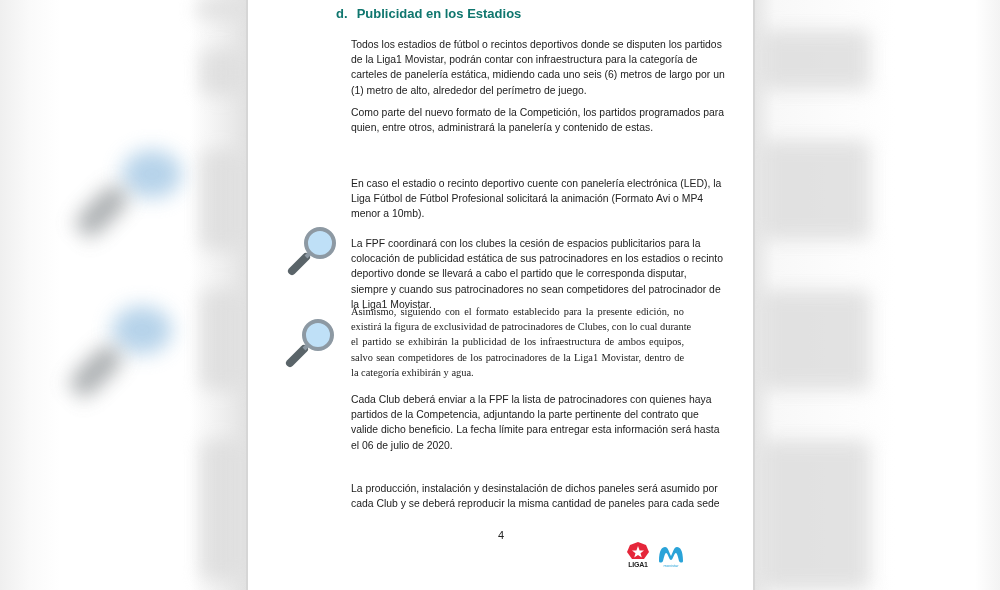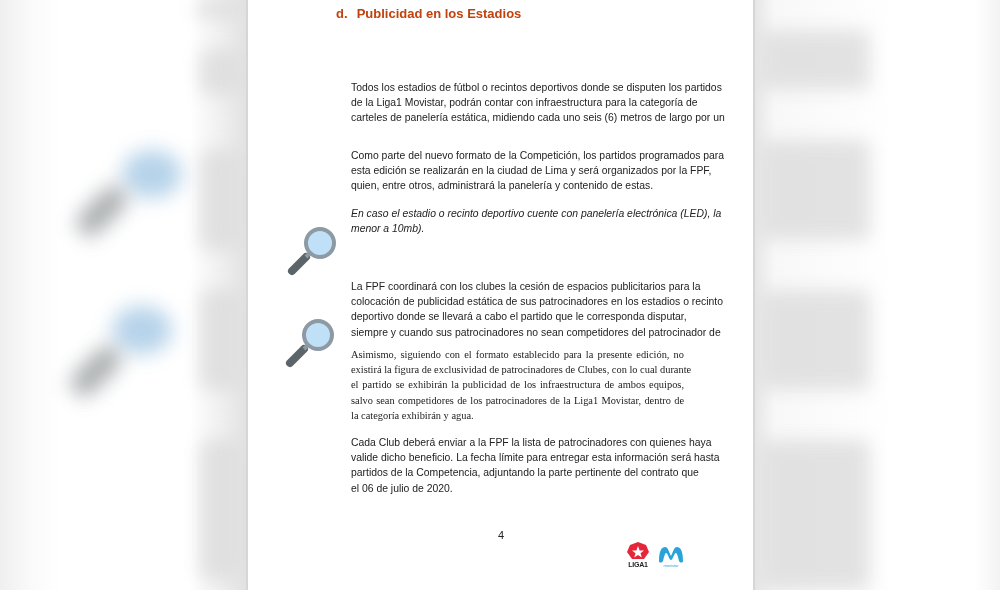--- a/index.html
+++ b/index.html
@@ -32,30 +32,29 @@
     }
     .page {
       position: absolute; left: 246px; top: 0; width: 509px; height: 590px;
       background: #ffffff;
       border-left: 2px solid #d6d6d6;
       border-right: 2px solid #d6d6d6;
       box-sizing: border-box;
     }
     .heading {
       position: absolute; left: 88px; top: 6px;
-      font-size: 13px; font-weight: bold; color: #c2410c;
+      font-size: 13px; font-weight: bold; color: #0f766e;
       font-family: "Liberation Sans", sans-serif;
     }
     .heading .letter { display: inline-block; width: 17px; }
     .body-text {
       position: absolute; left: 103px; width: 333px;
       font-size: 10.4px; line-height: 15.2px; color: #222;
       text-align: justify;
       font-family: "Liberation Sans", sans-serif;
-      margin-top: 43px;
     }
     .body-text .line { display: block; white-space: nowrap; text-align: justify; text-align-last: justify; }
     .body-text .line.last { text-align-last: left; }
     .magnifier { position: absolute; width: 54px; height: 54px; }
     .page-number {
       position: absolute; left: 250px; top: 529px; font-size: 11px; color: #222;
       font-family: "Liberation Sans", sans-serif;
     }
     .logo-liga1 { position: absolute; left: 378px; top: 541px; width: 24px; height: 32px; }
     .logo-liga1-text {
@@ -92,55 +91,61 @@
 <div class="page">
   <div class="heading">
     <span class="letter">d.</span>
     <span>Publicidad en los Estadios</span>
   </div>
 
   <div class="body-text" style="top:37px;">
     <span class="line">Todos los estadios de fútbol o recintos deportivos donde se disputen los partidos</span>
     <span class="line">de la Liga1 Movistar, podrán contar con infraestructura para la categoría de</span>
     <span class="line">carteles de panelería estática, midiendo cada uno seis (6) metros de largo por un</span>
+    <span class="line last">(1) metro de alto, alrededor del perímetro de juego.</span>
   </div>
 
   <div class="body-text" style="top:105px;">
     <span class="line">Como parte del nuevo formato de la Competición, los partidos programados para</span>
-    <span class="line">esta edición se realizarán en la ciudad de Lima y será organizados por la FPF,</span>
     <span class="line last">quien, entre otros, administrará la panelería y contenido de estas.</span>
   </div>
 
-  <div class="body-text" style="top:163px;font-style:italic;">
+  <div class="body-text" style="top:176px;">
     <span class="line">En caso el estadio o recinto deportivo cuente con panelería electrónica (LED), la</span>
+    <span class="line">Liga Fútbol de Fútbol Profesional solicitará la animación (Formato Avi o MP4</span>
     <span class="line last">menor a 10mb).</span>
   </div>
 
   <div class="body-text" style="top:236px;">
     <span class="line">La FPF coordinará con los clubes la cesión de espacios publicitarios para la</span>
     <span class="line">colocación de publicidad estática de sus patrocinadores en los estadios o recinto</span>
     <span class="line">deportivo donde se llevará a cabo el partido que le corresponda disputar,</span>
     <span class="line">siempre y cuando sus patrocinadores no sean competidores del patrocinador de</span>
+    <span class="line last">la Liga1 Movistar.</span>
   </div>
 
   <div class="body-text" style="top:304px;font-family:Liberation Serif, serif;">
     <span class="line">Asimismo, siguiendo con el formato establecido para la presente edición, no</span>
     <span class="line">existirá la figura de exclusividad de patrocinadores de Clubes, con lo cual durante</span>
     <span class="line">el partido se exhibirán la publicidad de los infraestructura de ambos equipos,</span>
     <span class="line">salvo sean competidores de los patrocinadores de la Liga1 Movistar, dentro de</span>
     <span class="line last">la categoría exhibirán y agua.</span>
   </div>
 
   <div class="body-text" style="top:392px;">
     <span class="line">Cada Club deberá enviar a la FPF la lista de patrocinadores con quienes haya</span>
+    <span class="line">partidos de la Competencia, adjuntando la parte pertinente del contrato que</span>
     <span class="line">valide dicho beneficio.  La fecha límite para entregar esta información será hasta</span>
-    <span class="line">partidos de la Competencia, adjuntando la parte pertinente del contrato que</span>
     <span class="line last">el 06 de julio de 2020.</span>
   </div>
 
+  <div class="body-text" style="top:481px;">
+    <span class="line">La producción, instalación y desinstalación de dichos paneles será asumido por</span>
+    <span class="line">cada Club y se deberá reproducir la misma cantidad de paneles para cada sede</span>
+  </div>
 
   <svg class="magnifier" style="left:36px;top:225px;" viewBox="0 0 54 54">
     <line x1="8" y1="46" x2="22" y2="32" stroke="#5a6469" stroke-width="8" stroke-linecap="round"></line>
     <line x1="22" y1="32" x2="27" y2="27" stroke="#8d99a3" stroke-width="4"></line>
     <circle cx="36" cy="18" r="14" fill="#bfe0f7" stroke="#8d99a3" stroke-width="4"></circle>
   </svg>
   <svg class="magnifier" style="left:34px;top:317px;" viewBox="0 0 54 54">
     <line x1="8" y1="46" x2="22" y2="32" stroke="#5a6469" stroke-width="8" stroke-linecap="round"></line>
     <line x1="22" y1="32" x2="27" y2="27" stroke="#8d99a3" stroke-width="4"></line>
     <circle cx="36" cy="18" r="14" fill="#bfe0f7" stroke="#8d99a3" stroke-width="4"></circle>

